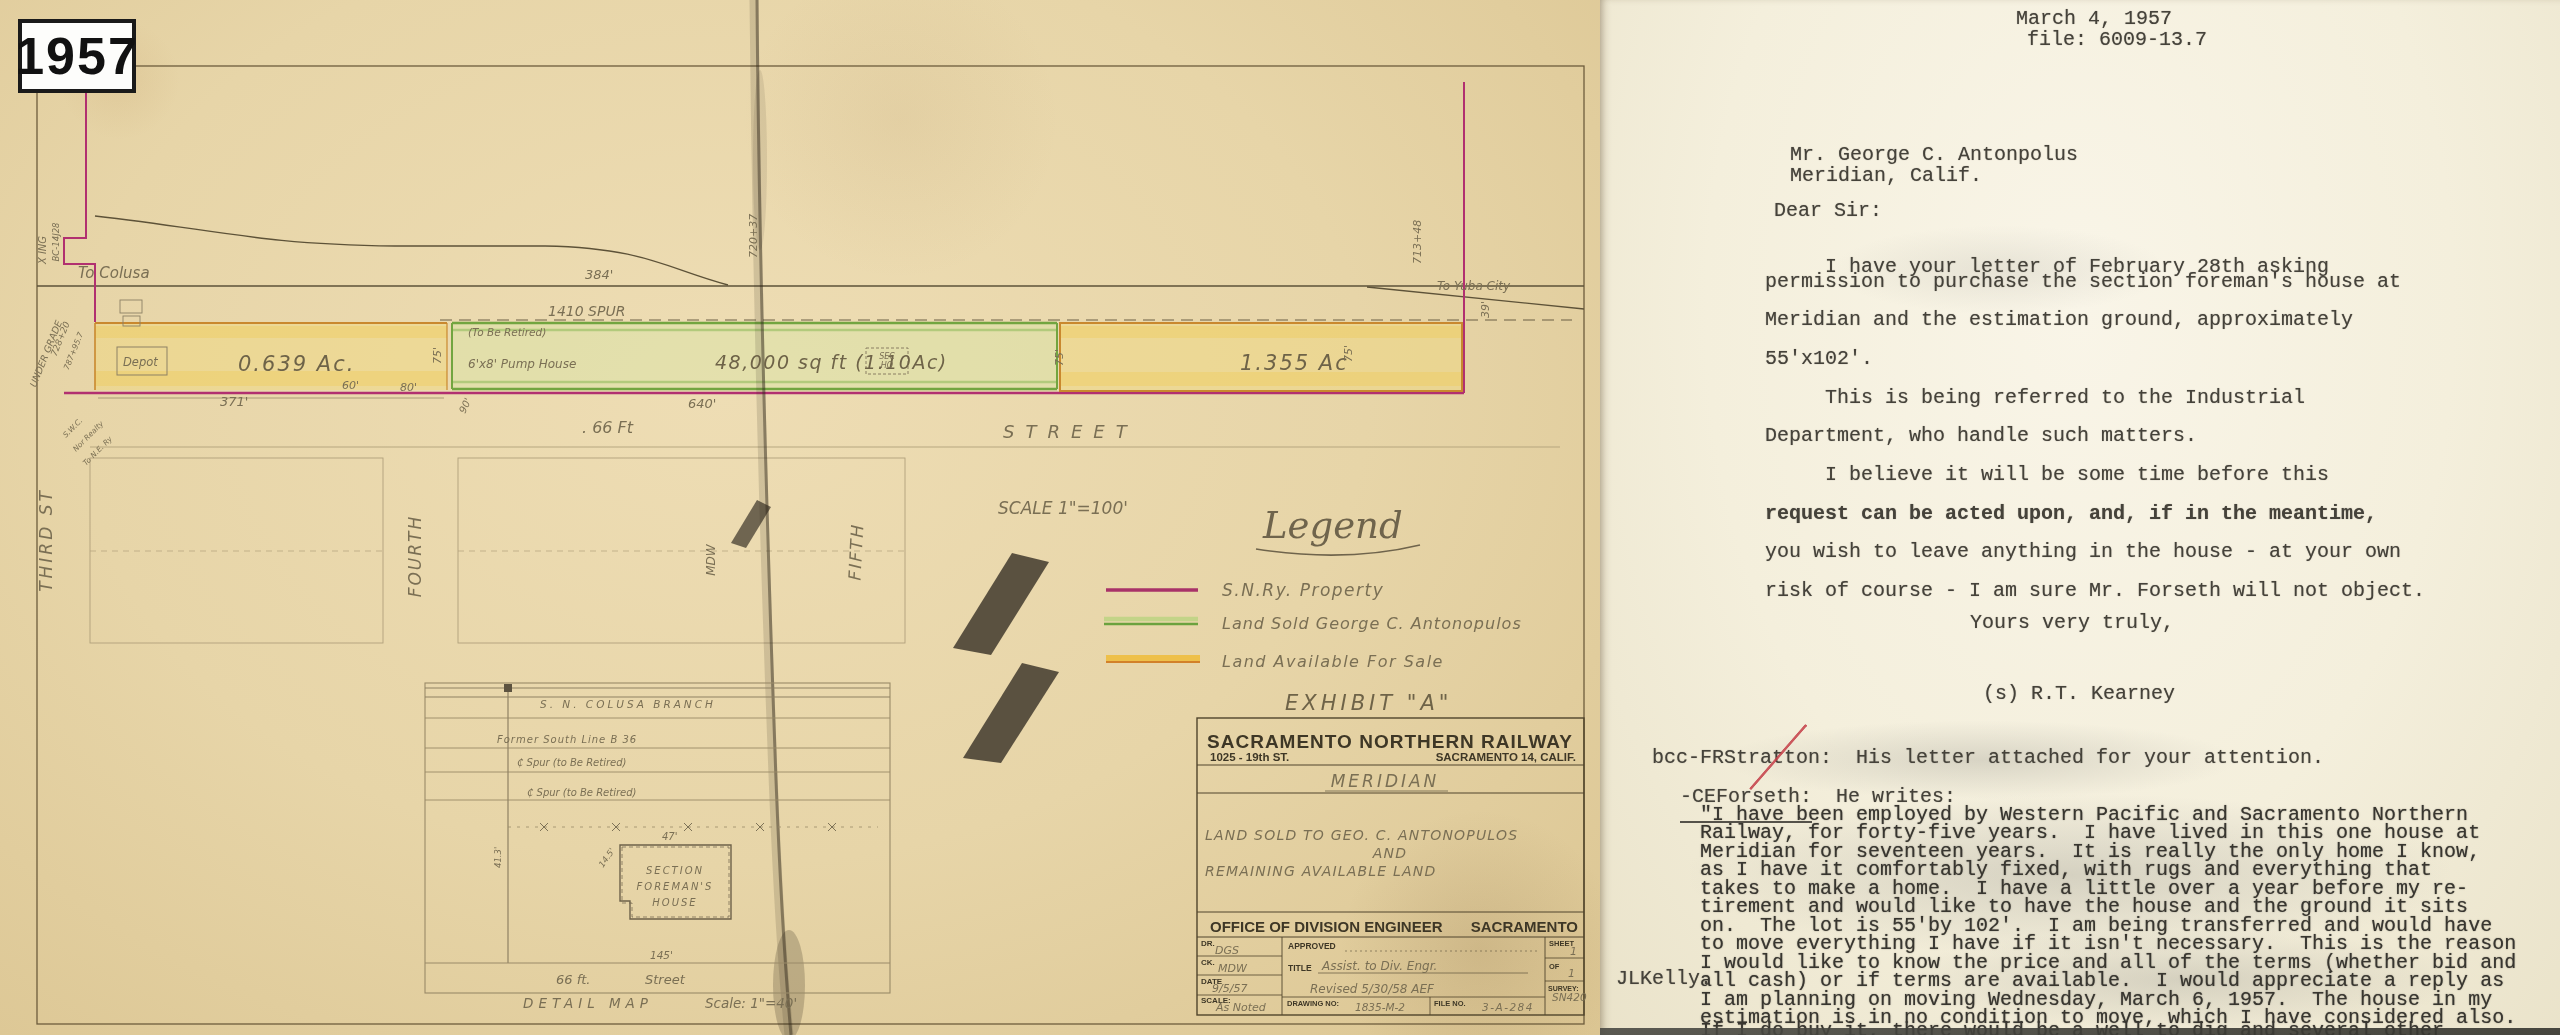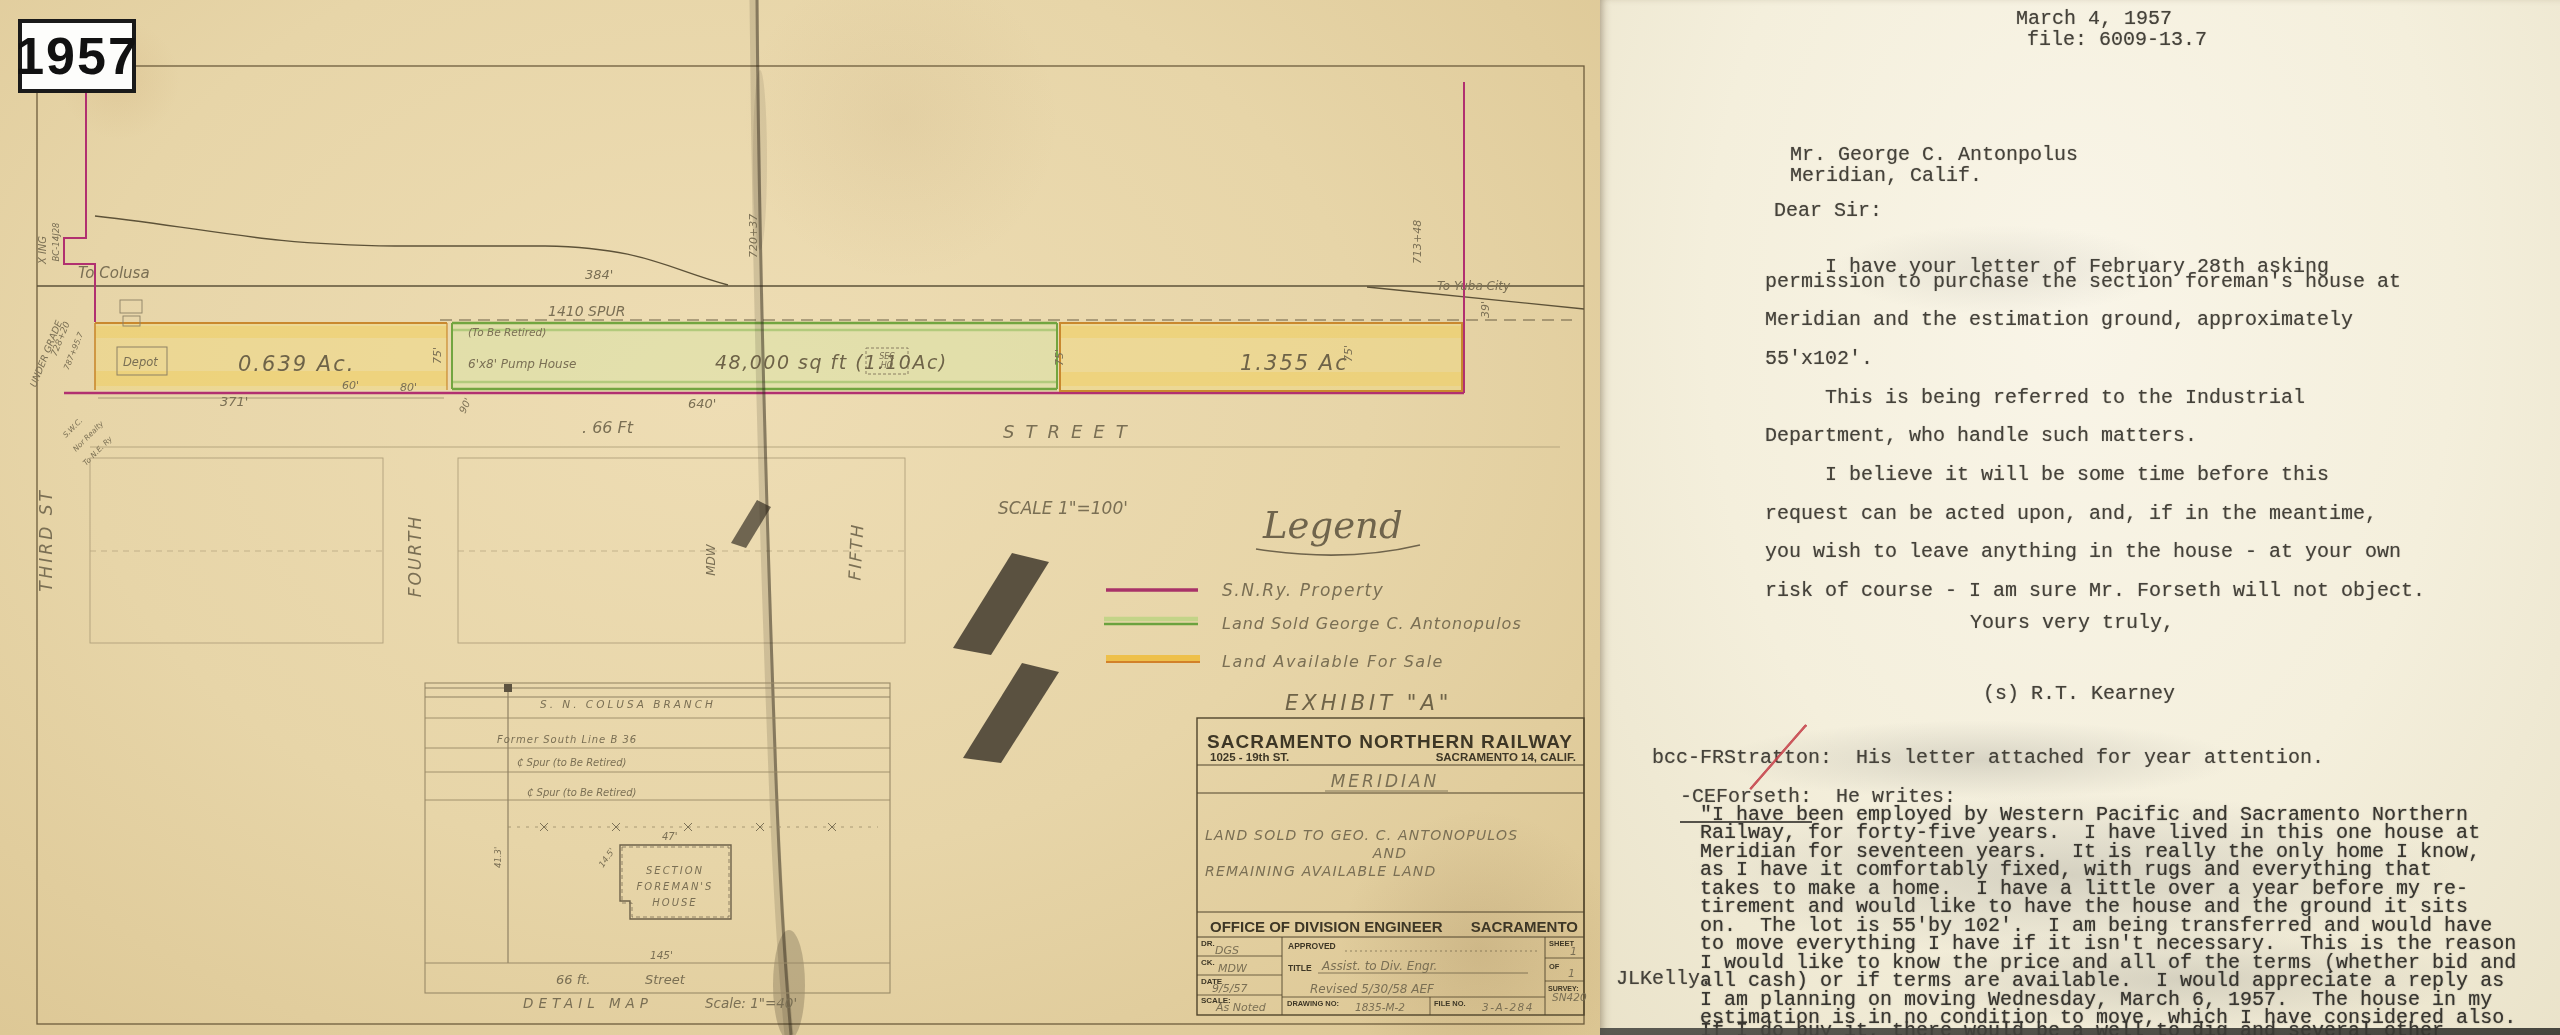--- a/index.html
+++ b/index.html
@@ -275,28 +275,28 @@
     <div class="tw" style="left:190px;top:165px;">Meridian, Calif.</div>
     <div class="tw" style="left:174px;top:200px;">Dear Sir:</div>
 
     <div class="tw" style="left:225px;top:232px;margin-top:24px;">I have your letter of February 28th asking</div>
     <div class="tw" style="left:165px;top:271px;">permission to purchase the section foreman's house at</div>
     <div class="tw" style="left:165px;top:309px;">Meridian and the estimation ground, approximately</div>
     <div class="tw" style="left:165px;top:348px;">55'x102'.</div>
     <div class="tw" style="left:225px;top:387px;">This is being referred to the Industrial</div>
     <div class="tw" style="left:165px;top:425px;">Department, who handle such matters.</div>
     <div class="tw" style="left:225px;top:464px;">I believe it will be some time before this</div>
-    <div class="tw" style="left:165px;top:503px;">request can be acted upon, and, if in the meantime,</div>
+    <div class="tw" style="left:165px;top:503px;font-weight:bold;">request can be acted upon, and, if in the meantime,</div>
     <div class="tw" style="left:165px;top:541px;">you wish to leave anything in the house - at your own</div>
     <div class="tw" style="left:165px;top:580px;">risk of course - I am sure Mr. Forseth will not object.</div>
 
     <div class="tw" style="left:370px;top:612px;">Yours very truly,</div>
     <div class="tw" style="left:383px;top:683px;">(s) R.T. Kearney</div>
 
-    <div class="tw" style="left:52px;top:747px;">bcc-FRStratton:  His letter attached for year attention.</div>
+    <div class="tw" style="left:52px;top:747px;">bcc-FRStratton:  His letter attached for your attention.</div>
     <div class="red-strike"></div>
 
     <div class="tw" style="left:80px;top:786px;"><span class="underlined">-CEForseth:</span><span>  He writes:</span></div>
 
     <div class="tw tw-quote" style="left:100px;top:806px;">"I have been employed by Western Pacific and Sacramento Northern</div>
     <div class="tw tw-quote" style="left:100px;top:824px;">Railway, for forty-five years.  I have lived in this one house at</div>
     <div class="tw tw-quote" style="left:100px;top:843px;">Meridian for seventeen years.  It is really the only home I know,</div>
     <div class="tw tw-quote" style="left:100px;top:861px;">as I have it comfortably fixed, with rugs and everything that</div>
     <div class="tw tw-quote" style="left:100px;top:880px;">takes to make a home.  I have a little over a year before my re-</div>
     <div class="tw tw-quote" style="left:100px;top:898px;">tirement and would like to have the house and the ground it sits</div>

